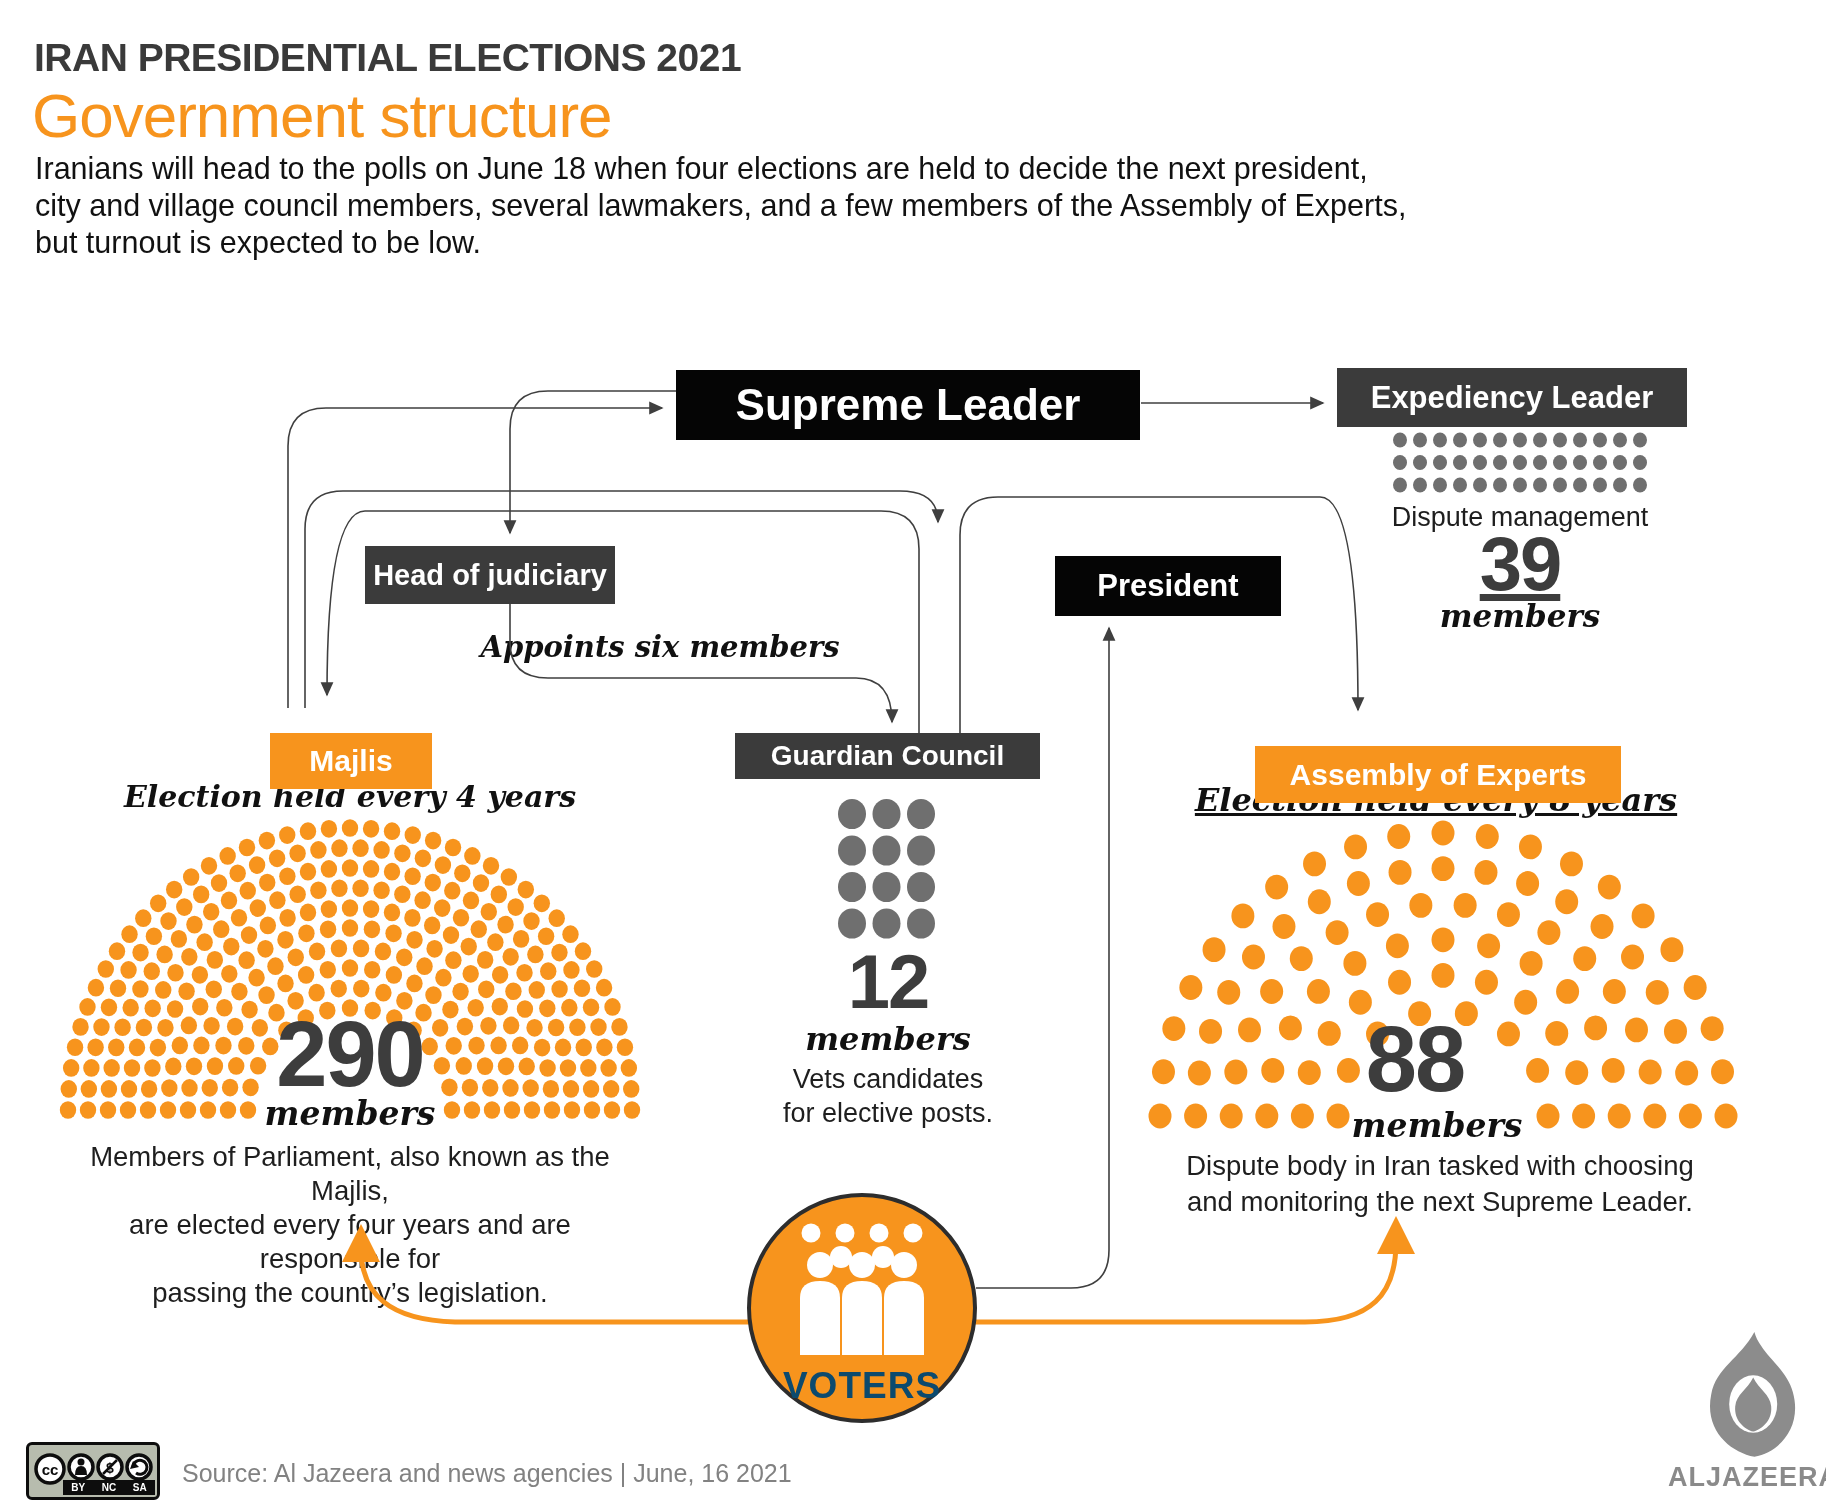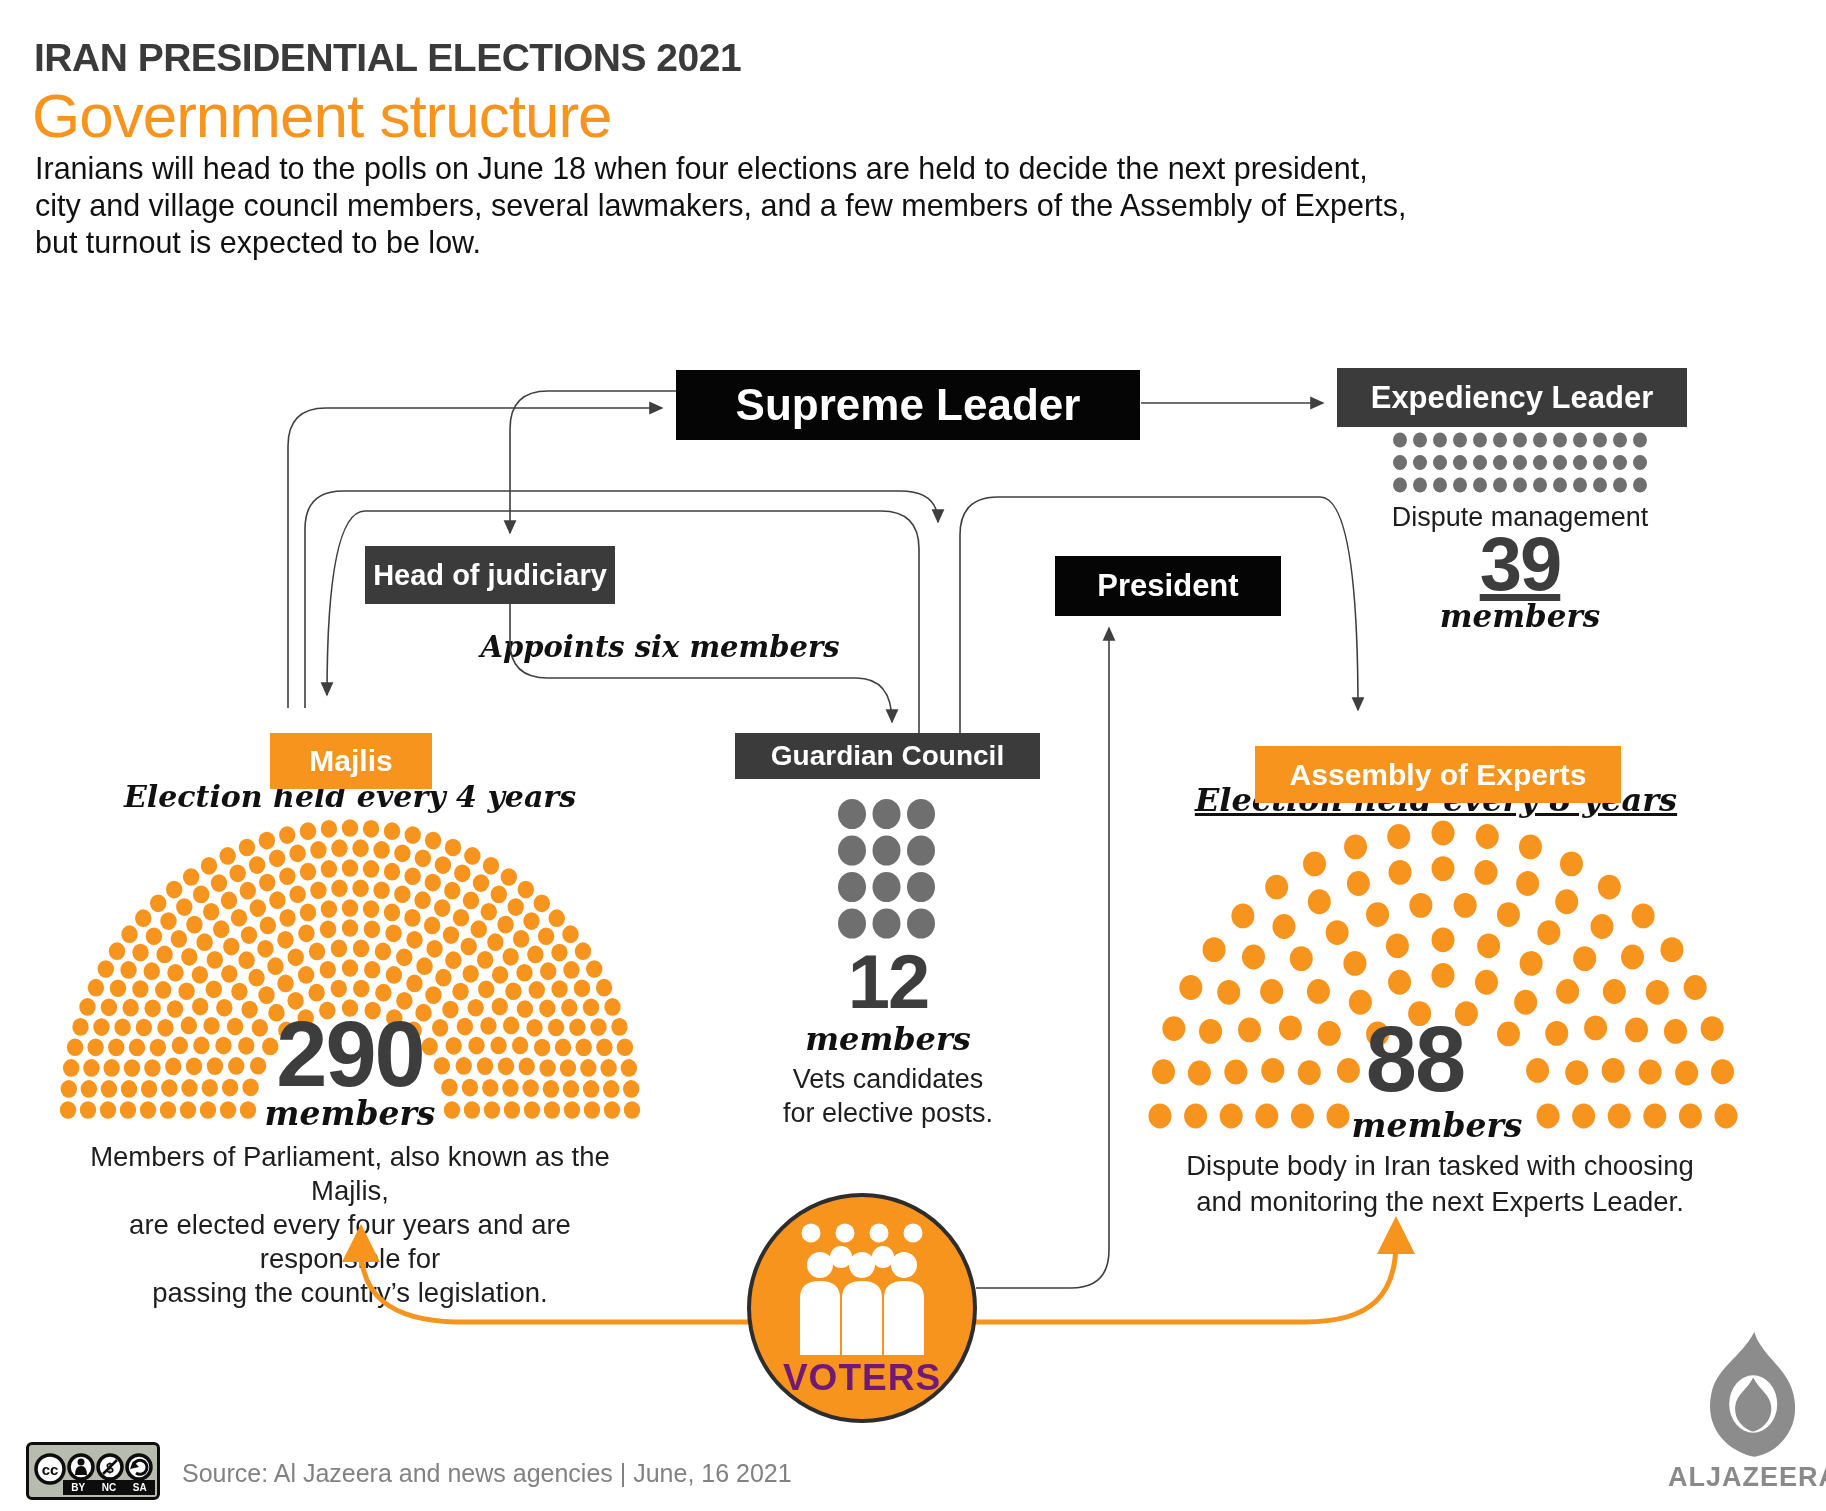--- a/index.html
+++ b/index.html
@@ -15,22 +15,22 @@
   .bg-orange{background:#F7941D;margin-top:25px;}
   .serif-i{font-family:"DejaVu Serif",serif;font-style:italic;font-weight:700;color:#111;text-align:center;}
   .bignum{font-weight:700;color:#3d3d3d;text-align:center;line-height:1;letter-spacing:-2px;}
   .note{color:#1e1e1e;text-align:center;}
   .desc{color:#1e1e1e;text-align:center;}
   svg{display:block;}
   #connectors{position:absolute;left:0;top:0;z-index:1;}
   .chart{position:absolute;z-index:0;}
   #voters{position:absolute;left:747px;top:1193px;width:230px;height:230px;border-radius:50%;
           background:#F7941D;border:4px solid #2d2d2d;z-index:3;box-sizing:border-box;}
-  #voters .vlabel{position:absolute;left:0;top:160px;width:100%;text-align:center;
-          font-size:37px;font-weight:700;color:#701a75;letter-spacing:1px;}
+  #voters .vlabel{position:absolute;left:0;top:168px;width:100%;text-align:center;
+          font-size:37px;font-weight:700;color:#0c4a6e;letter-spacing:1px;}
   #cc-badge{left:26px;top:1442px;width:134px;height:58px;background:#b7bcae;border:3px solid #0d0d0d;
           border-radius:6px;display:flex;align-items:center;padding-left:4px;box-sizing:border-box;}
   #cc-strip{position:absolute;right:2px;bottom:2px;width:92px;height:15px;background:#0d0d0d;color:#fff;
           font-size:10px;font-weight:700;display:flex;justify-content:space-around;align-items:center;}
   .source{left:182px;top:1459px;font-size:25px;color:#828282;}
   .aj-text{left:1668px;top:1462px;width:170px;text-align:center;font-size:27px;font-weight:800;
           color:#8a8a8a;letter-spacing:1px;}
 </style>
 </head>
 <body>
@@ -547,21 +547,21 @@
       <ellipse cx="523.9518094081102" cy="137.65677360123013" rx="11.5" ry="12.420000000000002" fill="#F7941D"></ellipse>
       <ellipse cx="547.1548463453081" cy="175.52068857370824" rx="11.5" ry="12.420000000000002" fill="#F7941D"></ellipse>
       <ellipse cx="564.1489941115285" cy="216.54819059188992" rx="11.5" ry="12.420000000000002" fill="#F7941D"></ellipse>
       <ellipse cx="574.5158003884239" cy="259.7290463936146" rx="11.5" ry="12.420000000000002" fill="#F7941D"></ellipse>
       <ellipse cx="578" cy="304" rx="11.5" ry="12.420000000000002" fill="#F7941D"></ellipse>
     </svg>
   <div class="abs bignum" style="left:1315px;top:1013px;width:200px;font-size:92px;">88</div>
   <div class="abs serif-i" style="left:1337px;top:1106px;width:200px;font-size:33px;">members</div>
   <div class="abs desc" style="left:1145px;top:1148px;width:590px;font-size:27.5px;line-height:36px;">
     <div>Dispute body in Iran tasked with choosing</div>
-    <div>and monitoring the next Experts Leader.</div>
+    <div>and monitoring the next Supreme Leader.</div>
   </div>
 
   <div id="voters">
     <svg width="222" height="155" viewBox="0 0 222 155" style="position:absolute;left:0;top:8px;">
       <g fill="#fff">
         <circle cx="60" cy="28" r="9.5"></circle>
           <circle cx="94" cy="28" r="9.5"></circle>
         <circle cx="128" cy="28" r="9.5"></circle>
           <circle cx="162" cy="28" r="9.5"></circle>
         <circle cx="90" cy="52" r="11"></circle>

